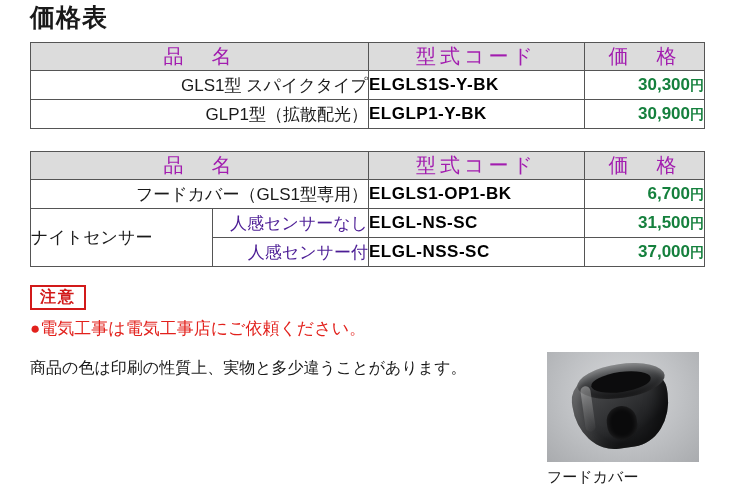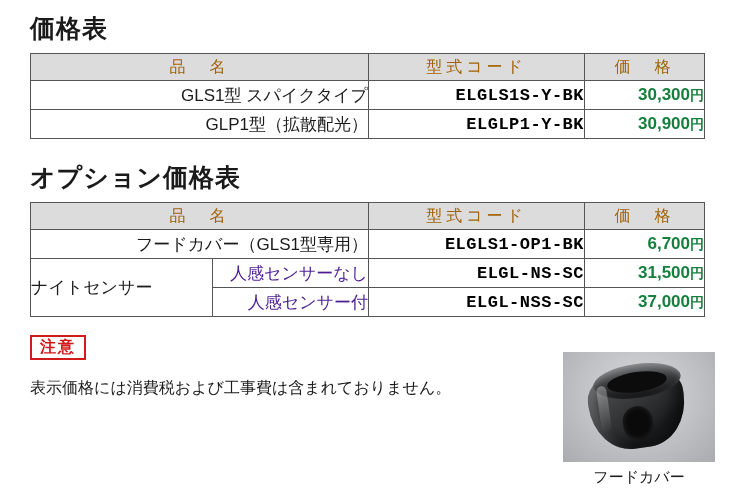--- a/index.html
+++ b/index.html
@@ -13,21 +13,21 @@
     font-family: "Liberation Sans", "DejaVu Sans", sans-serif;
     color: #231f20;
     position: relative;
     overflow: hidden;
   }
   .page {
     position: relative;
     width: 755px;
     height: 503px;
     box-sizing: border-box;
-    padding: 12px 20px 0 30px;
+    padding: 1px 20px 0 30px;
   }
 
   h2.section-title {
     font-size: 25px;
     font-weight: bold;
     letter-spacing: 1px;
     margin: 0 0 8px 0;
     color: #1a1a1a;
   }
 
@@ -43,22 +43,22 @@
     padding: 0;
     height: 28px;
     vertical-align: middle;
     font-size: 17px;
   }
   table.price-table thead th {
     background: #dcdcdc;
     font-weight: normal;
     text-align: center;
     letter-spacing: 4px;
-    font-size: 16px;
-    color: #a16207;
+    font-size: 20px;
+    color: #a21caf;
     height: 26px;
   }
   td.name-cell {
     text-align: right;
     padding-left: 8px;
     font-size: 18px;
     letter-spacing: 0px;
     color: #1a1a1a;
   }
   td.sub-name-cell {
@@ -67,26 +67,25 @@
     font-size: 17px;
     color: #4c1d95;
   }
   td.group-cell {
     text-align: left;
     padding-left: 8px;
     font-size: 18px;
     color: #1a1a1a;
   }
   td.code-cell {
-    text-align: right;
+    text-align: left;
     font-weight: bold;
     font-size: 21px;
     letter-spacing: 0.5px;
     color: #000;
-    font-family: Liberation Mono, monospace;
   }
   td.price-cell {
     text-align: right;
     padding-right: 8px;
     font-weight: bold;
     font-size: 20px;
     color: #15803d;
   }
   td.price-cell .yen {
     font-size: 14px;
@@ -130,24 +129,23 @@
   .notice-lines {
     margin-top: 16px;
     font-size: 16px;
     line-height: 1.55;
     color: #1a1a1a;
   }
 
   
   .product-block {
     position: absolute;
-    right: 40px;
+    right: 56px;
     top: 352px;
     width: 152px;
-    text-align: center;
   }
   .product-photo {
     width: 152px;
     height: 110px;
     background: radial-gradient(ellipse at 50% 38%, #d9dadc 0%, #bfc1c4 55%, #a9abae 100%);
     position: relative;
     overflow: hidden;
   }
   .hood-body {
     position: absolute;
@@ -237,21 +235,20 @@
       <tr>
         <td class="name-cell">GLP1型（拡散配光）</td>
         <td class="code-cell">ELGLP1-Y-BK</td>
         <td class="price-cell"><span>30,900</span><span class="yen">円</span></td>
       </tr>
     </tbody>
   </table>
 
   <div class="spacer-lg"></div>
 
-  <h2 class="section-title">オプション価格表</h2>
 
   <table class="price-table t2">
     <colgroup>
         <col class="c1">
         <col class="c2">
         <col class="c3">
         <col class="c4">
       </colgroup>
     <thead>
       <tr>
@@ -275,22 +272,23 @@
       <tr>
         <td class="sub-name-cell">人感センサー付</td>
         <td class="code-cell">ELGL-NSS-SC</td>
         <td class="price-cell"><span>37,000</span><span class="yen">円</span></td>
       </tr>
     </tbody>
   </table>
 
   <div class="notice-wrap">
     <span class="notice-badge">注意</span>
+    <div class="notice-red">●電気工事は電気工事店にご依頼ください。</div>
     <div class="notice-lines">
-      <div>表示価格には消費税および工事費は含まれておりません。</div>
+      <div>商品の色は印刷の性質上、実物と多少違うことがあります。</div>
     </div>
   </div>
 
   <div class="product-block">
     <div class="product-photo">
       <div class="hood-body"></div>
       <div class="hood-rim"></div>
       <div class="hood-inner"></div>
       <div class="hood-slot"></div>
       <div class="hood-shine"></div>

